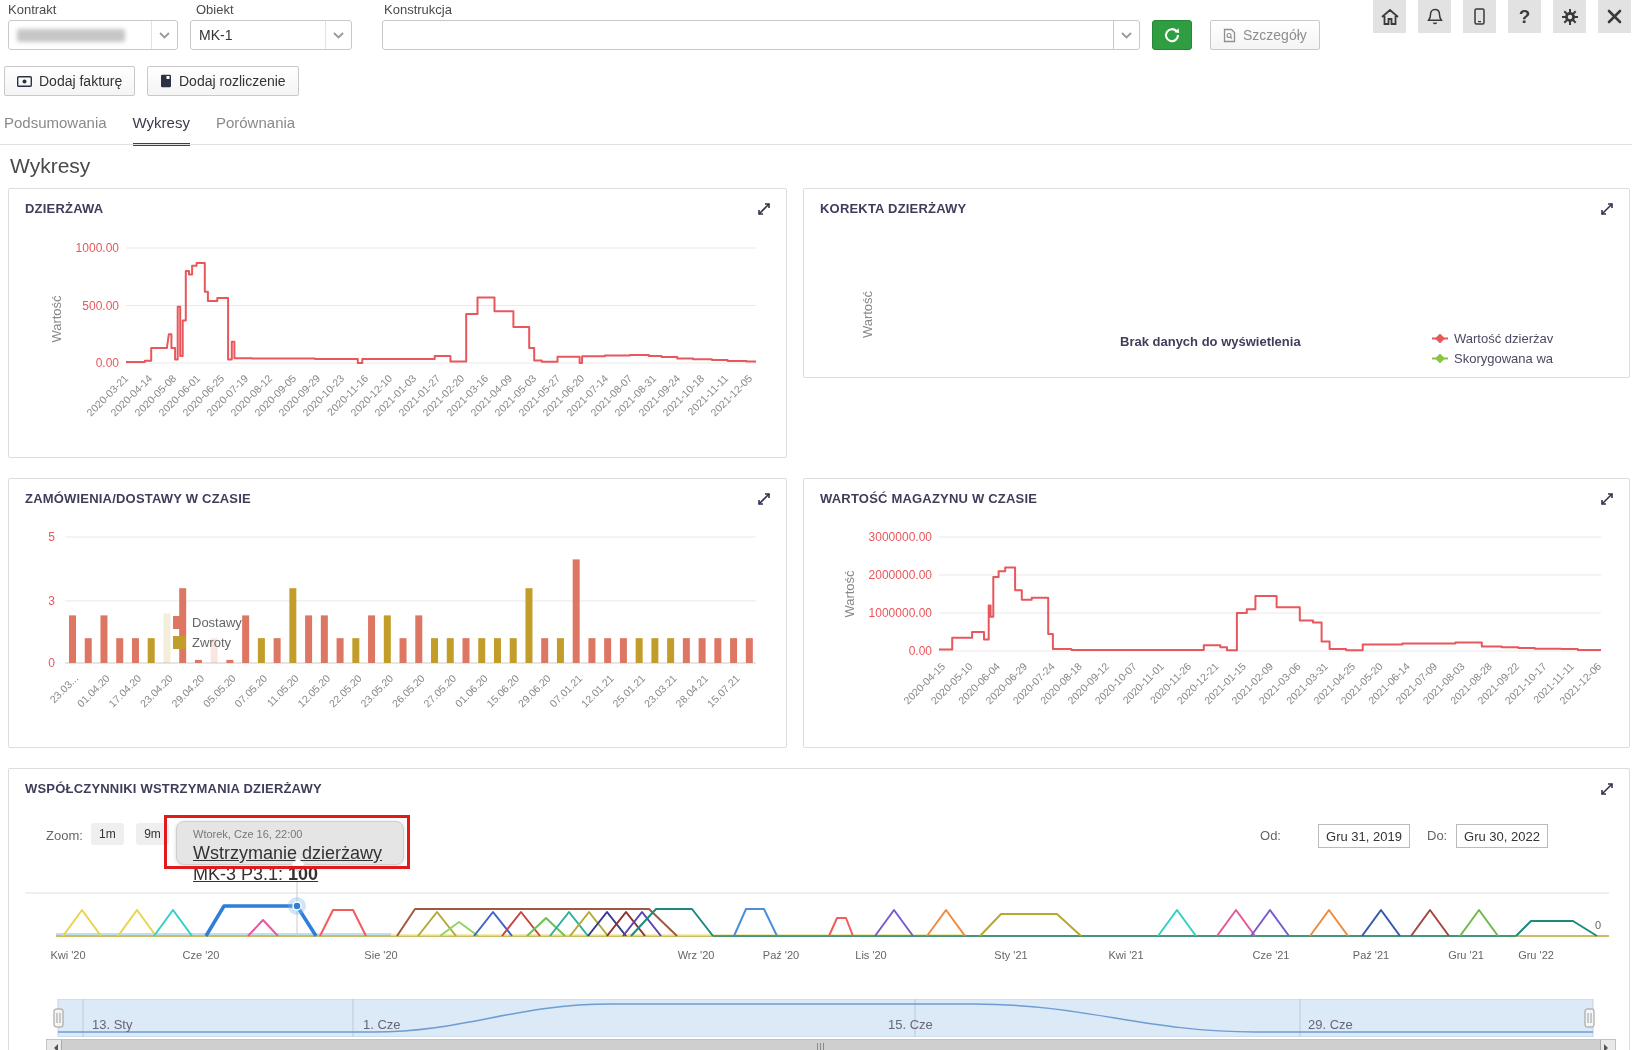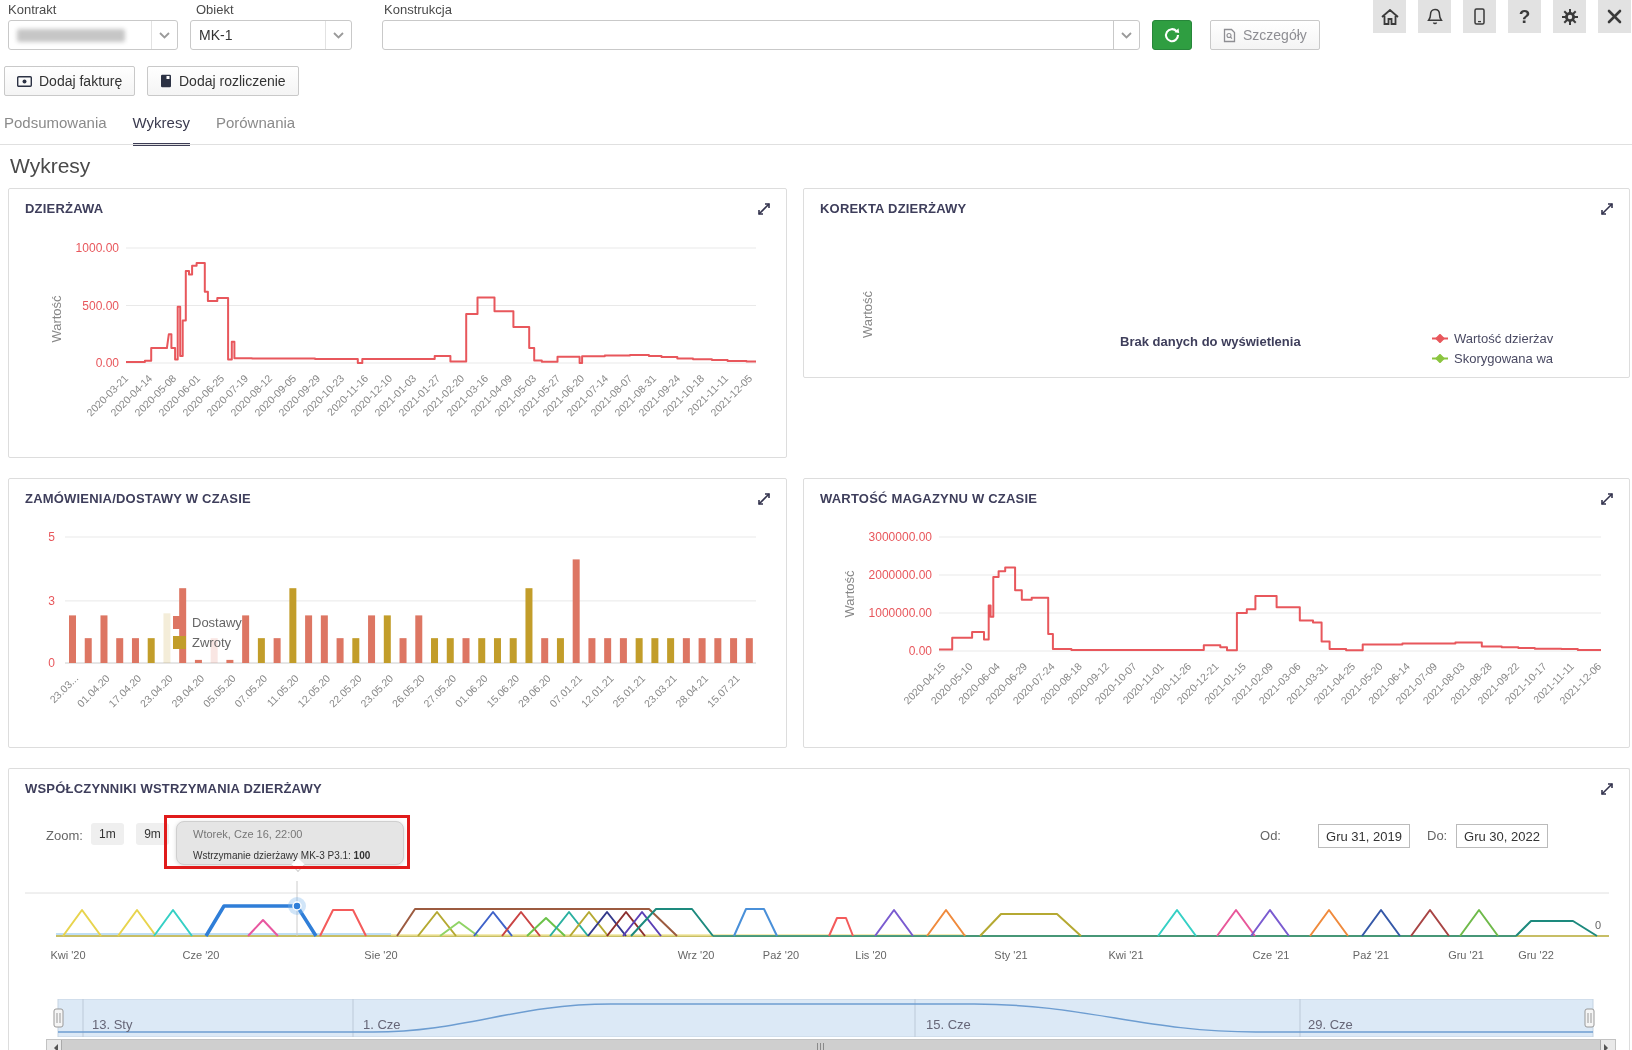--- a/index.html
+++ b/index.html
@@ -19,21 +19,21 @@
   .panel { position:absolute; background:#fff; border:1px solid #ddd; border-radius:2px; }
   .ptitle { position:absolute; left:16px; top:12px; font-size:13px; font-weight:bold; color:#3e3e5b; letter-spacing:.2px; }
   .expand { position:absolute; right:14px; top:12px; width:16px; height:16px; cursor:pointer; }
   .legrow { position:absolute; display:flex; align-items:center; gap:6px; font-size:13px; color:#4a4a63; }
   .sw { width:13px; height:13px; display:inline-block; }
   .nodata { position:absolute; font-size:13px; font-weight:bold; color:#3e3e5b; }
   .zoombtn { display:inline-block; background:#efefef; border-radius:3px; padding:4px 8px; font-size:12px; color:#333; margin-right:8px; cursor:pointer; }
   .dateinp { border:1px solid #bbb; background:#fff; height:24px; font-size:13px; color:#333; text-align:center; font-family:"Liberation Sans",sans-serif; }
   .tooltip { position:absolute; background:#e5e5e5; border:1px solid #cfcfcf; border-radius:8px; box-shadow:0 1px 4px rgba(0,0,0,.15); padding:6px 16px; z-index:5; }
   .tooltip .t1 { font-size:11px; color:#777; }
-  .tooltip .t2 { font-size:10px; color:#333; margin-top:10px; }
+  .tooltip .t2 { font-size:18px; color:#333; margin-top:3px;text-decoration:underline; }
   .tooltip .ptr { position:absolute; bottom:-6px; width:10px; height:10px; background:#fff; border-right:1px solid #cfcfcf; border-bottom:1px solid #cfcfcf; transform:rotate(45deg); }
   .annot { position:absolute; border:3px solid #e01b1b; z-index:6; pointer-events:none; }
   .mon { position:absolute; transform:translateX(-50%); font-size:11px; color:#666; white-space:nowrap; }
   .navlab { position:absolute; font-size:13px; color:#667; white-space:nowrap; }
   .sbar { position:absolute; height:16px; background:#e9e9e9; border:1px solid #c2c2c2; }
   .sthumb { position:absolute; top:0; bottom:0; background:#cfcfcf; border-left:1px solid #aaa; border-right:1px solid #aaa; }
   .grip { position:absolute; top:3px; display:flex; gap:2px; }
   .grip i { width:1px; height:9px; background:#8a8a8a; display:block; }
   .arrowL, .arrowR { position:absolute; top:4px; width:0; height:0; border:4px solid transparent; }
   .arrowL { border-right-color:#555; }
@@ -472,21 +472,21 @@
         </g>
         <g>
           <rect x="1560" y="10" width="9" height="18" rx="2" fill="#f5f5f5" stroke="#999"></rect>
           <line x1="1563" y1="14" x2="1563" y2="24" stroke="#999"></line>
           <line x1="1566" y1="14" x2="1566" y2="24" stroke="#999"></line>
         </g>
       </svg>
     <div id="navlabs">
         <div class="navlab" style="left: 83px; top: 248px;">13. Sty</div>
         <div class="navlab" style="left: 354px; top: 248px;">1. Cze</div>
-        <div class="navlab" style="left: 917px; top: 248px;">15. Cze</div>
+        <div class="navlab" style="left: 879px; top: 248px;">15. Cze</div>
         <div class="navlab" style="left: 1299px; top: 248px;">29. Cze</div>
       </div>
 
     <div class="sbar" style="left:37px; top:270px; width:1570px;">
       <div class="arrowL" style="left:3px;"></div>
       <div class="sthumb" style="left:14px; right:14px;">
         <div class="grip" style="left:755px;">
             <i></i>
             <i></i>
             <i></i>

